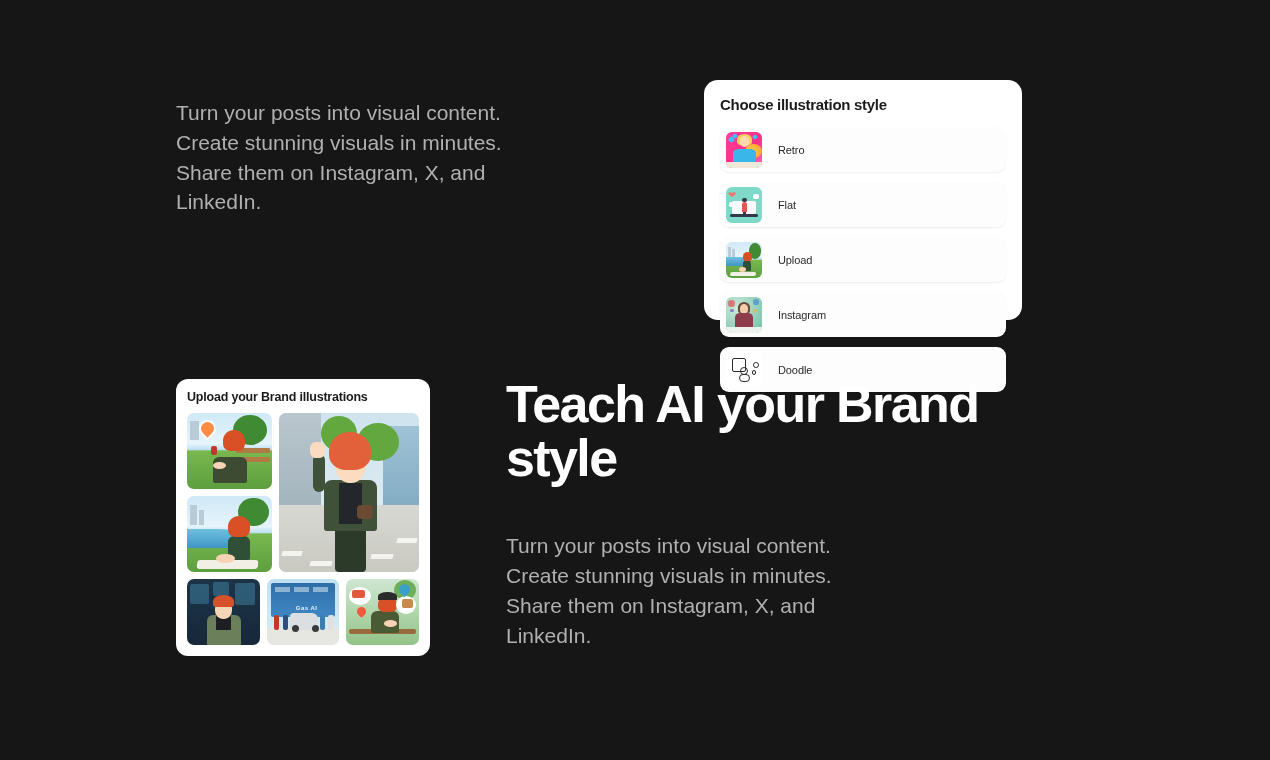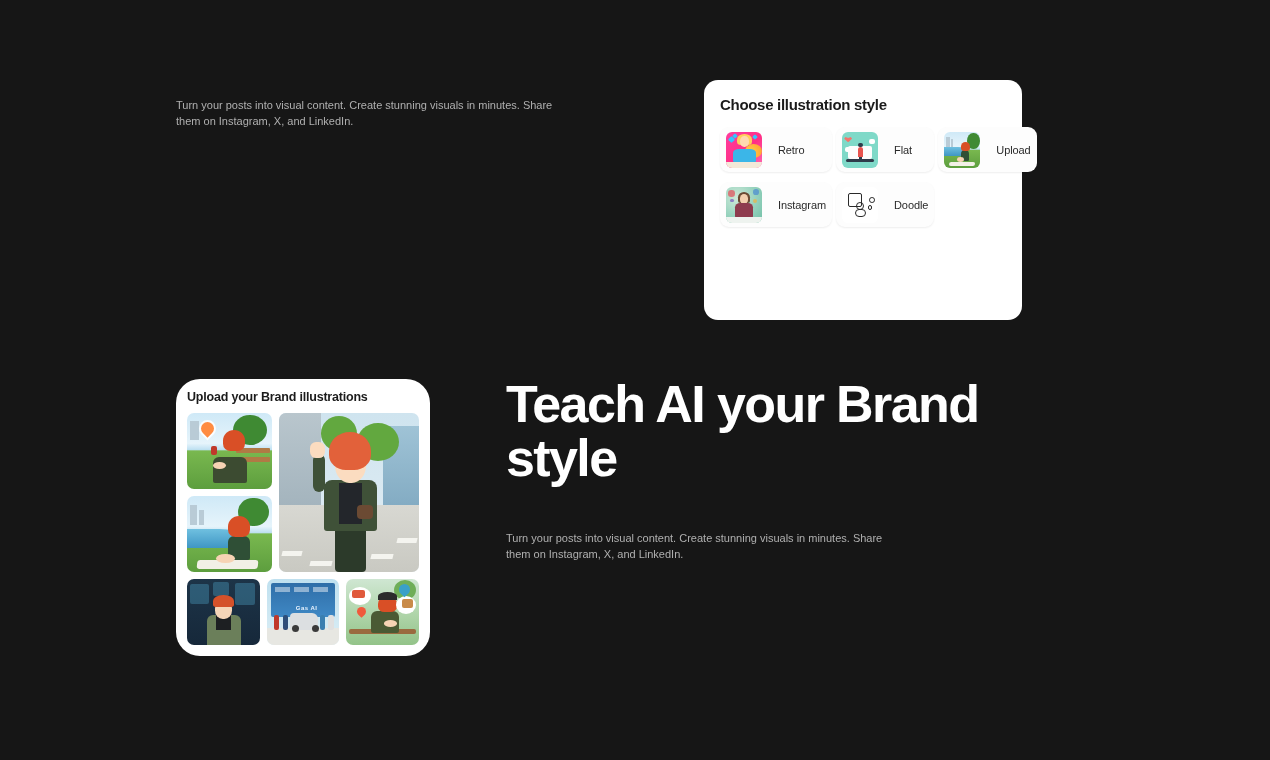--- a/index.html
+++ b/index.html
@@ -13,21 +13,21 @@
 
   
   .headline {
     color: #ffffff;
     font-weight: bold;
     letter-spacing: -1.6px;
     line-height: 1.04;
   }
   .body-copy {
     color: #b0b0b0;
-    font-size: 11px;
+    font-size: 21px;
     line-height: 1.42;
   }
 
   
   .sec1-text { position: absolute; left: 176px; top: 76px; width: 500px; }
   .sec1-text .headline { font-size: 52px; }
   .sec1-text .body-copy { margin-top: 22px; width: 380px; }
 
   
   .style-card {
@@ -36,22 +36,22 @@
     background: #ffffff;
     border-radius: 14px;
     padding: 16px 16px 0 16px;
   }
   .style-card-title {
     font-size: 15px; font-weight: bold; color: #1b1b1b;
     letter-spacing: -0.3px; margin-bottom: 14px;
   }
   .style-grid {
     display: grid;
-    grid-template-columns: 1fr 1fr 1fr;
-    gap: 10px 4px;
+    grid-template-columns: 1fr;
+    gap: 10px 12px;
   }
   .style-row {
     display: flex; align-items: center;
     background: #fdfdfd;
     border-radius: 9px;
     height: 45px;
     padding: 0 6px;
     box-shadow: 0 1px 2px rgba(0,0,0,0.07);
   }
   .style-thumb {
@@ -70,21 +70,21 @@
   
   .sec2-text { position: absolute; left: 506px; top: 377px; width: 520px; }
   .sec2-text .headline { font-size: 52px; }
   .sec2-text .body-copy { margin-top: 46px; width: 380px; }
 
   
   .upload-card {
     position: absolute; left: 176px; top: 379px;
     width: 254px; height: 277px;
     background: #ffffff;
-    border-radius: 24px;
+    border-radius: 12px;
     padding: 11px 11px 0 11px;
   }
   .upload-title {
     font-size: 12.5px; font-weight: bold; color: #1b1b1b;
     letter-spacing: -0.2px; margin-bottom: 9px;
   }
   .upload-main { display: flex; gap: 7px; }
   .upload-left { display: flex; flex-direction: column; gap: 7px; }
   .u-thumb { border-radius: 7px; overflow: hidden; position: relative; }
   .u-sm { width: 85px; height: 76px; }

